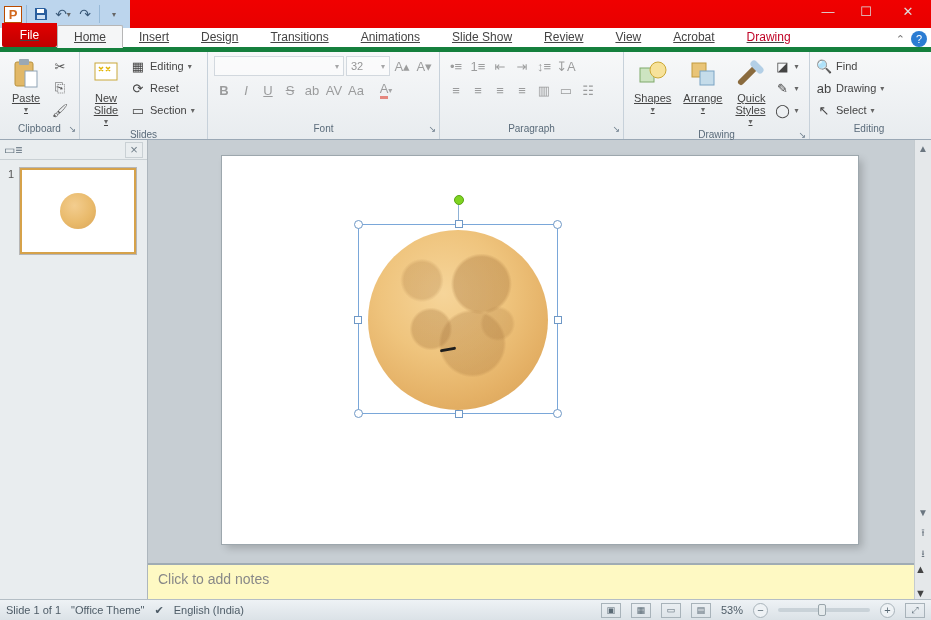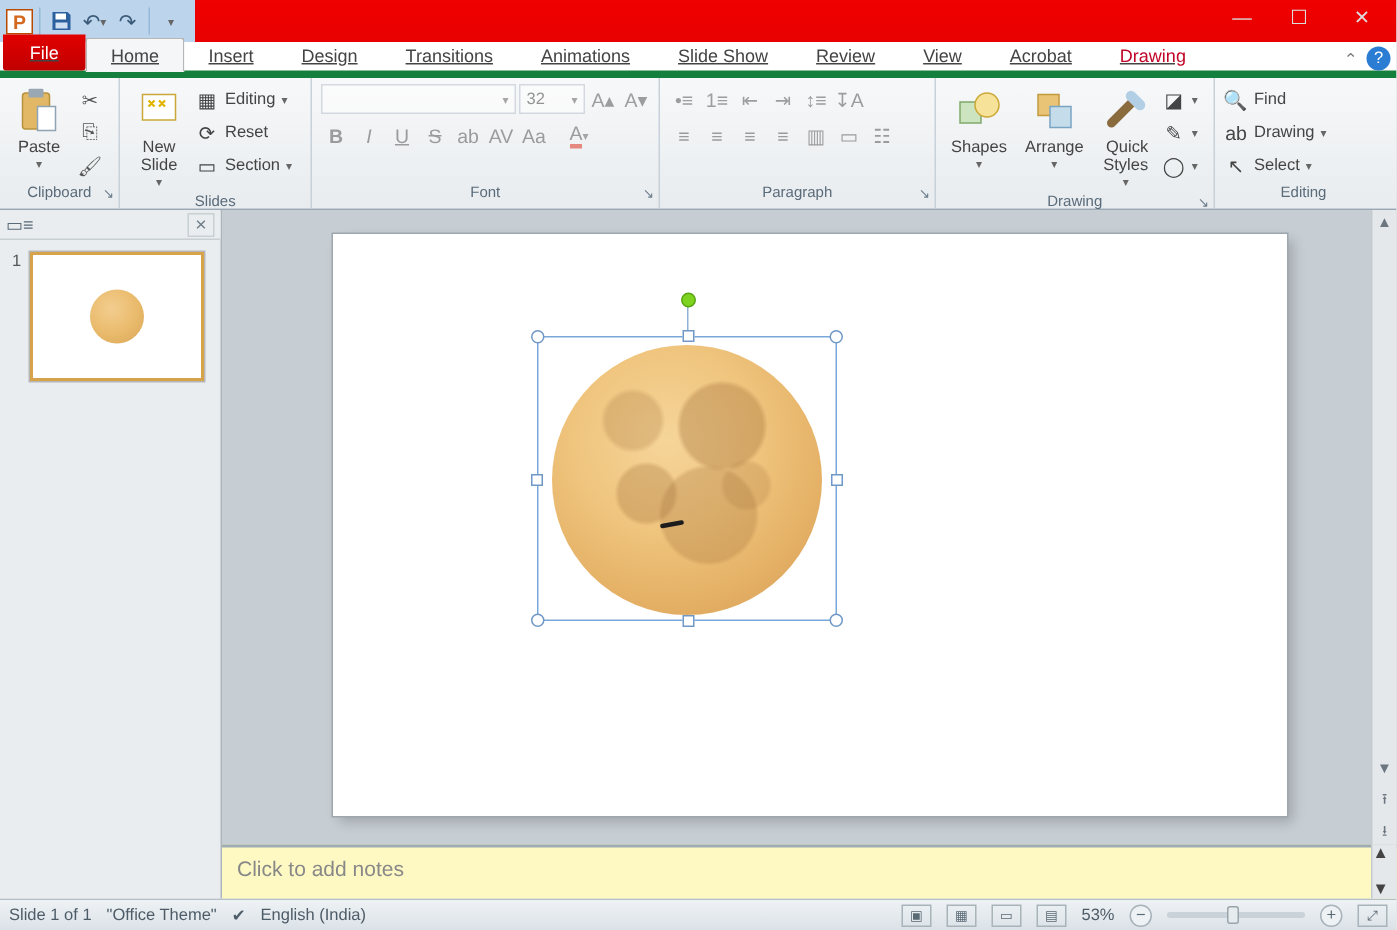--- a/index.html
+++ b/index.html
@@ -24,21 +24,21 @@
 .tab.format { color:#c00326; }
 .circ-help { position:absolute; right:4px; top:3px; width:16px;height:16px;border-radius:50%;background:#2b7cd3;color:#fff;font-size:11px;display:flex;align-items:center;justify-content:center;}
 .min-ribbon{position:absolute;right:26px;top:5px;color:#777;font-size:11px;}
 
 
 .ribbon { height: 88px; background:linear-gradient(#f7f8f9,#e8ecef); border-bottom:1px solid #9aa8b5; display:flex; }
 .group { border-right:1px solid #c7d1da; display:flex; flex-direction:column; }
 .group-body { flex:1; display:flex; align-items:flex-start; padding:4px 6px 0 6px; gap:4px;}
 .group-label { height:16px; text-align:center; font-size:10px; color:#5a6b7a; position:relative; padding-bottom:1px;}
 .group-label .launcher { position:absolute; right:3px; top:1px; font-size:9px; color:#6d7d8c;}
-.big-btn { display:flex; flex-direction:column; align-items:center; justify-content:flex-start; padding:2px 4px; font-size:11px; color:#444; line-height:1.1; gap:2px;}
+.big-btn { display:flex; flex-direction:column; align-items:center; justify-content:flex-start; padding:2px 4px; font-size:11px; color:#444; line-height:1.1; gap:2px;text-decoration:underline;}
 .big-btn .ic { width:32px; height:32px; display:flex;align-items:center;justify-content:center;}
 .small-col { display:flex; flex-direction:column; gap:2px;}
 .small-row { display:flex; align-items:center; gap:4px; font-size:11px; color:#444; height:20px;}
 .small-row .mic { width:16px;height:16px;display:flex;align-items:center;justify-content:center; font-size:13px;}
 .row-btns{display:flex;gap:2px;}
 .mini-btn{width:20px;height:20px;border:1px solid transparent;display:flex;align-items:center;justify-content:center;font-size:13px;color:#555;}
 .font-box{width:130px;height:20px;border:1px solid #b8c2cc;background:#fff;padding:0 4px;display:flex;align-items:center;}
 .size-box{width:44px;height:20px;border:1px solid #b8c2cc;background:#fff;padding:0 4px;display:flex;align-items:center;justify-content:space-between;}
 .drop-caret{font-size:8px;color:#666;}
 

